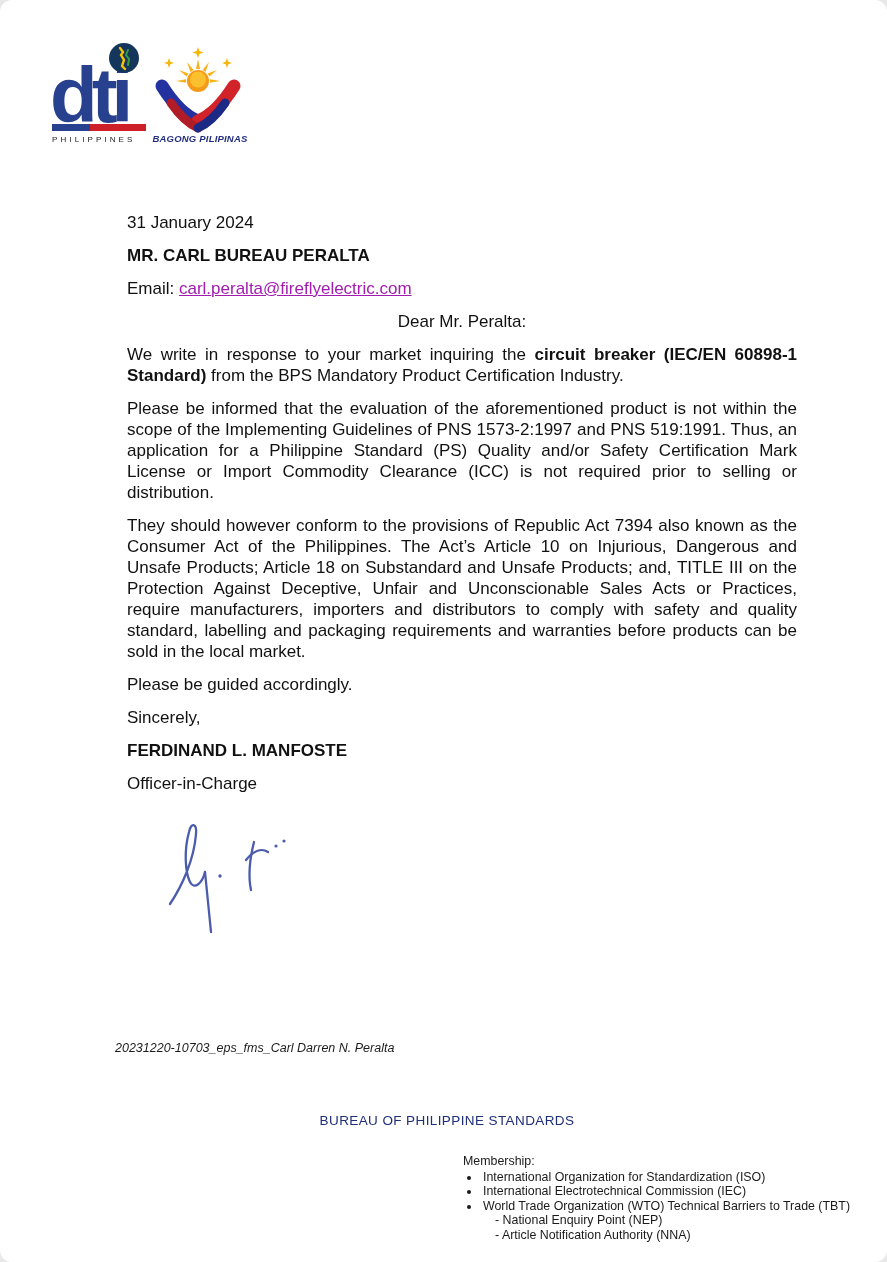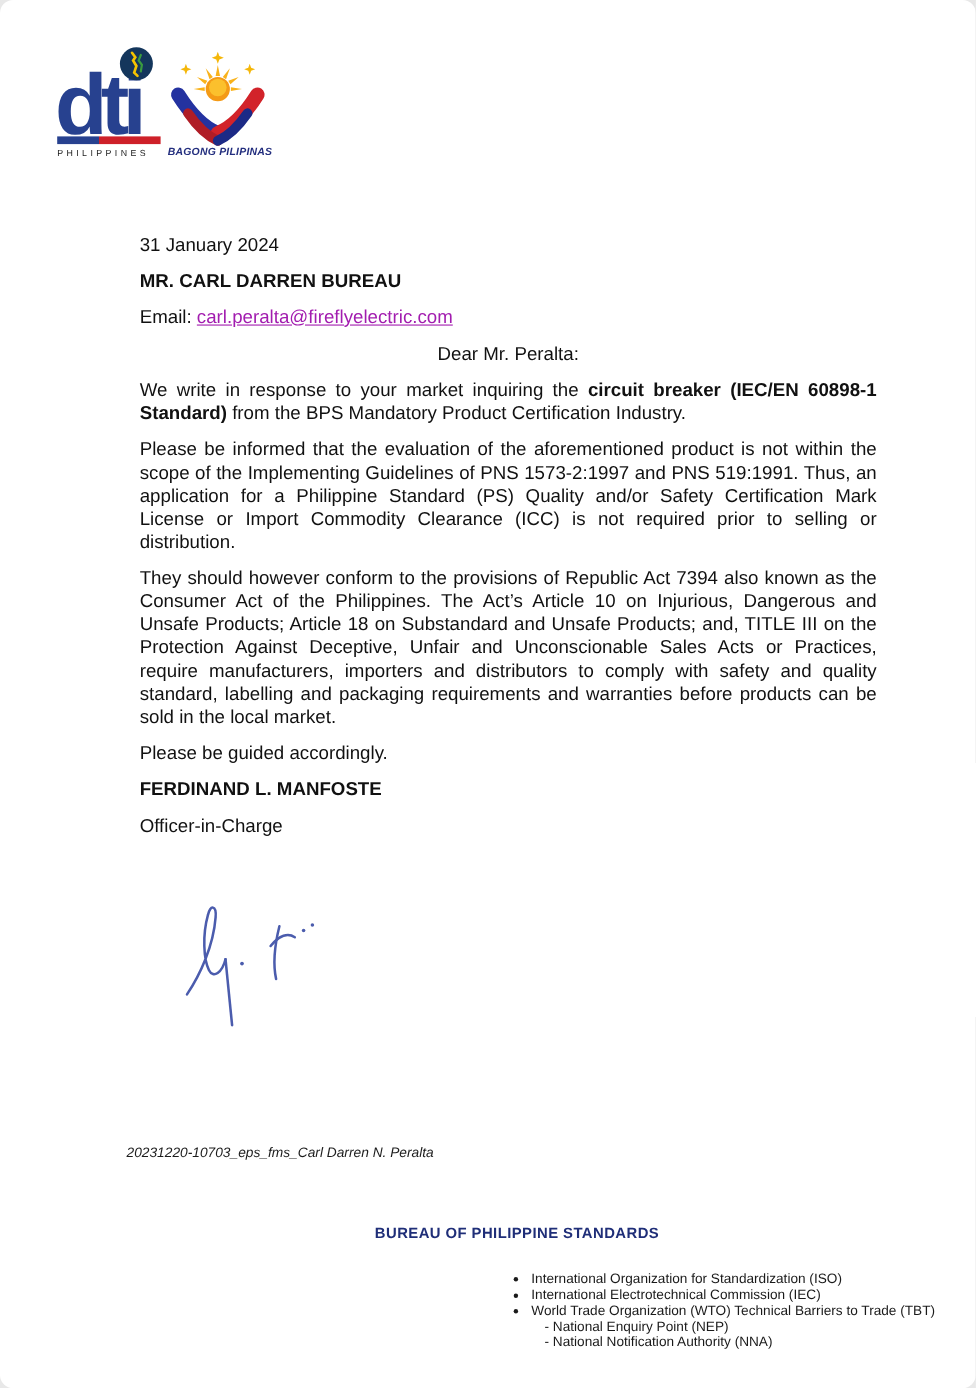--- a/index.html
+++ b/index.html
@@ -43,22 +43,22 @@
   .signatory-name{font-weight:bold;}
   
   .signature{position:absolute;left:150px;top:816px;z-index:2;pointer-events:none;}
   
   .reference{
     position:absolute;left:115px;top:1041px;font-size:12.5px;
     font-style:italic;color:#1c1c1c;
   }
   
   .bureau{
-    position:absolute;left:123px;top:1113px;width:694px;text-align:center;
-    font-size:13.5px;font-weight:bold;color:#1f2e78;letter-spacing:0.4px;
+    position:absolute;left:100px;top:1113px;width:694px;text-align:center;
+    font-size:13.5px;font-weight:normal;color:#1f2e78;letter-spacing:0.4px;
   }
   .footer-address{
     position:absolute;left:57px;top:1158px;font-size:12.4px;line-height:15px;color:#1a1a1a;
   }
   .footer-membership{
     position:absolute;left:463px;top:1154px;font-size:12.4px;line-height:14.6px;color:#1a1a1a;
   }
   .footer-membership ul{margin:1px 0 0 0;padding:0 0 0 18px;}
   .footer-membership li{margin:0;padding:0 0 0 2px;}
   .member-sub{margin-left:32px;}
@@ -107,33 +107,34 @@
         <path d="M19,59 C28,72 37,80 46,84" stroke="#b01d26" stroke-width="9"></path>
         <path d="M73,59 C64,72 55,80 46,84" stroke="#1c2a86" stroke-width="9"></path>
       </g>
     </svg>
     <div class="bagong-text">BAGONG PILIPINAS</div>
   </div>
 
   <div class="letter">
     <p class="date">31 January 2024</p>
 
-    <p class="recipient-name">MR. CARL DARREN BUREAU</p>
+    <p class="recipient-name">MR. CARL BUREAU PERALTA</p>
     <p class="email-line"><span>Email: </span><a class="email-link">carl.peralta@fireflyelectric.com</a></p>
 
     <p class="salutation">Dear Mr. Peralta:</p>
 
     <p class="para"><span>We write in response to your market inquiring the </span><b>circuit breaker (IEC/EN 60898-1 Standard)</b><span> from the BPS Mandatory Product Certification Industry.</span></p>
 
     <p class="para">Please be informed that the evaluation of the aforementioned product is not within the scope of the Implementing Guidelines of PNS 1573-2:1997 and PNS 519:1991. Thus, an application for a Philippine Standard (PS) Quality and/or Safety Certification Mark License or Import Commodity Clearance (ICC) is not required prior to selling or distribution.</p>
 
     <p class="para">They should however conform to the provisions of Republic Act 7394 also known as the Consumer Act of the Philippines. The Act’s Article 10 on Injurious, Dangerous and Unsafe Products; Article 18 on Substandard and Unsafe Products; and, TITLE III on the Protection Against Deceptive, Unfair and Unconscionable Sales Acts or Practices, require manufacturers, importers and distributors to comply with safety and quality standard, labelling and packaging requirements and warranties before products can be sold in the local market.</p>
 
     <p class="closing">Please be guided accordingly.</p>
 
+    <p class="signoff">Sincerely,</p>
 
     <p class="signatory-name">FERDINAND L. MANFOSTE</p>
     <p class="signatory-title">Officer-in-Charge</p>
   </div>
 
   <svg class="signature" width="180" height="122" viewBox="0 0 180 122">
     <g fill="none" stroke="#4b5cad" stroke-width="2.3" stroke-linecap="round">
       <path d="M20,88 C32,70 44,44 46,18 C47,7 41,6 39,16 C34,34 35,56 40,66 C44,74 52,68 55,56"></path>
       <path d="M55,56 C57,76 59,96 61,116"></path>
       <path d="M104,26 C100,42 98,60 101,74"></path>
@@ -145,22 +146,23 @@
       <circle cx="134" cy="25" r="1.6"></circle>
     </g>
   </svg>
 
   <div class="reference">20231220-10703_eps_fms_Carl Darren N. Peralta</div>
 
   <div class="bureau">BUREAU OF PHILIPPINE STANDARDS</div>
 
 
   <div class="footer-membership">
+    <div>Membership:</div>
     <ul>
       <li>International Organization for Standardization (ISO)</li>
       <li>International Electrotechnical Commission (IEC)</li>
       <li>World Trade Organization (WTO) Technical Barriers to Trade (TBT)</li>
     </ul>
     <div class="member-sub">- National Enquiry Point (NEP)</div>
-    <div class="member-sub">- National Notification Authority (NNA)</div>
+    <div class="member-sub">- Article Notification Authority (NNA)</div>
   </div>
 
 </div>
 
 </body></html>

